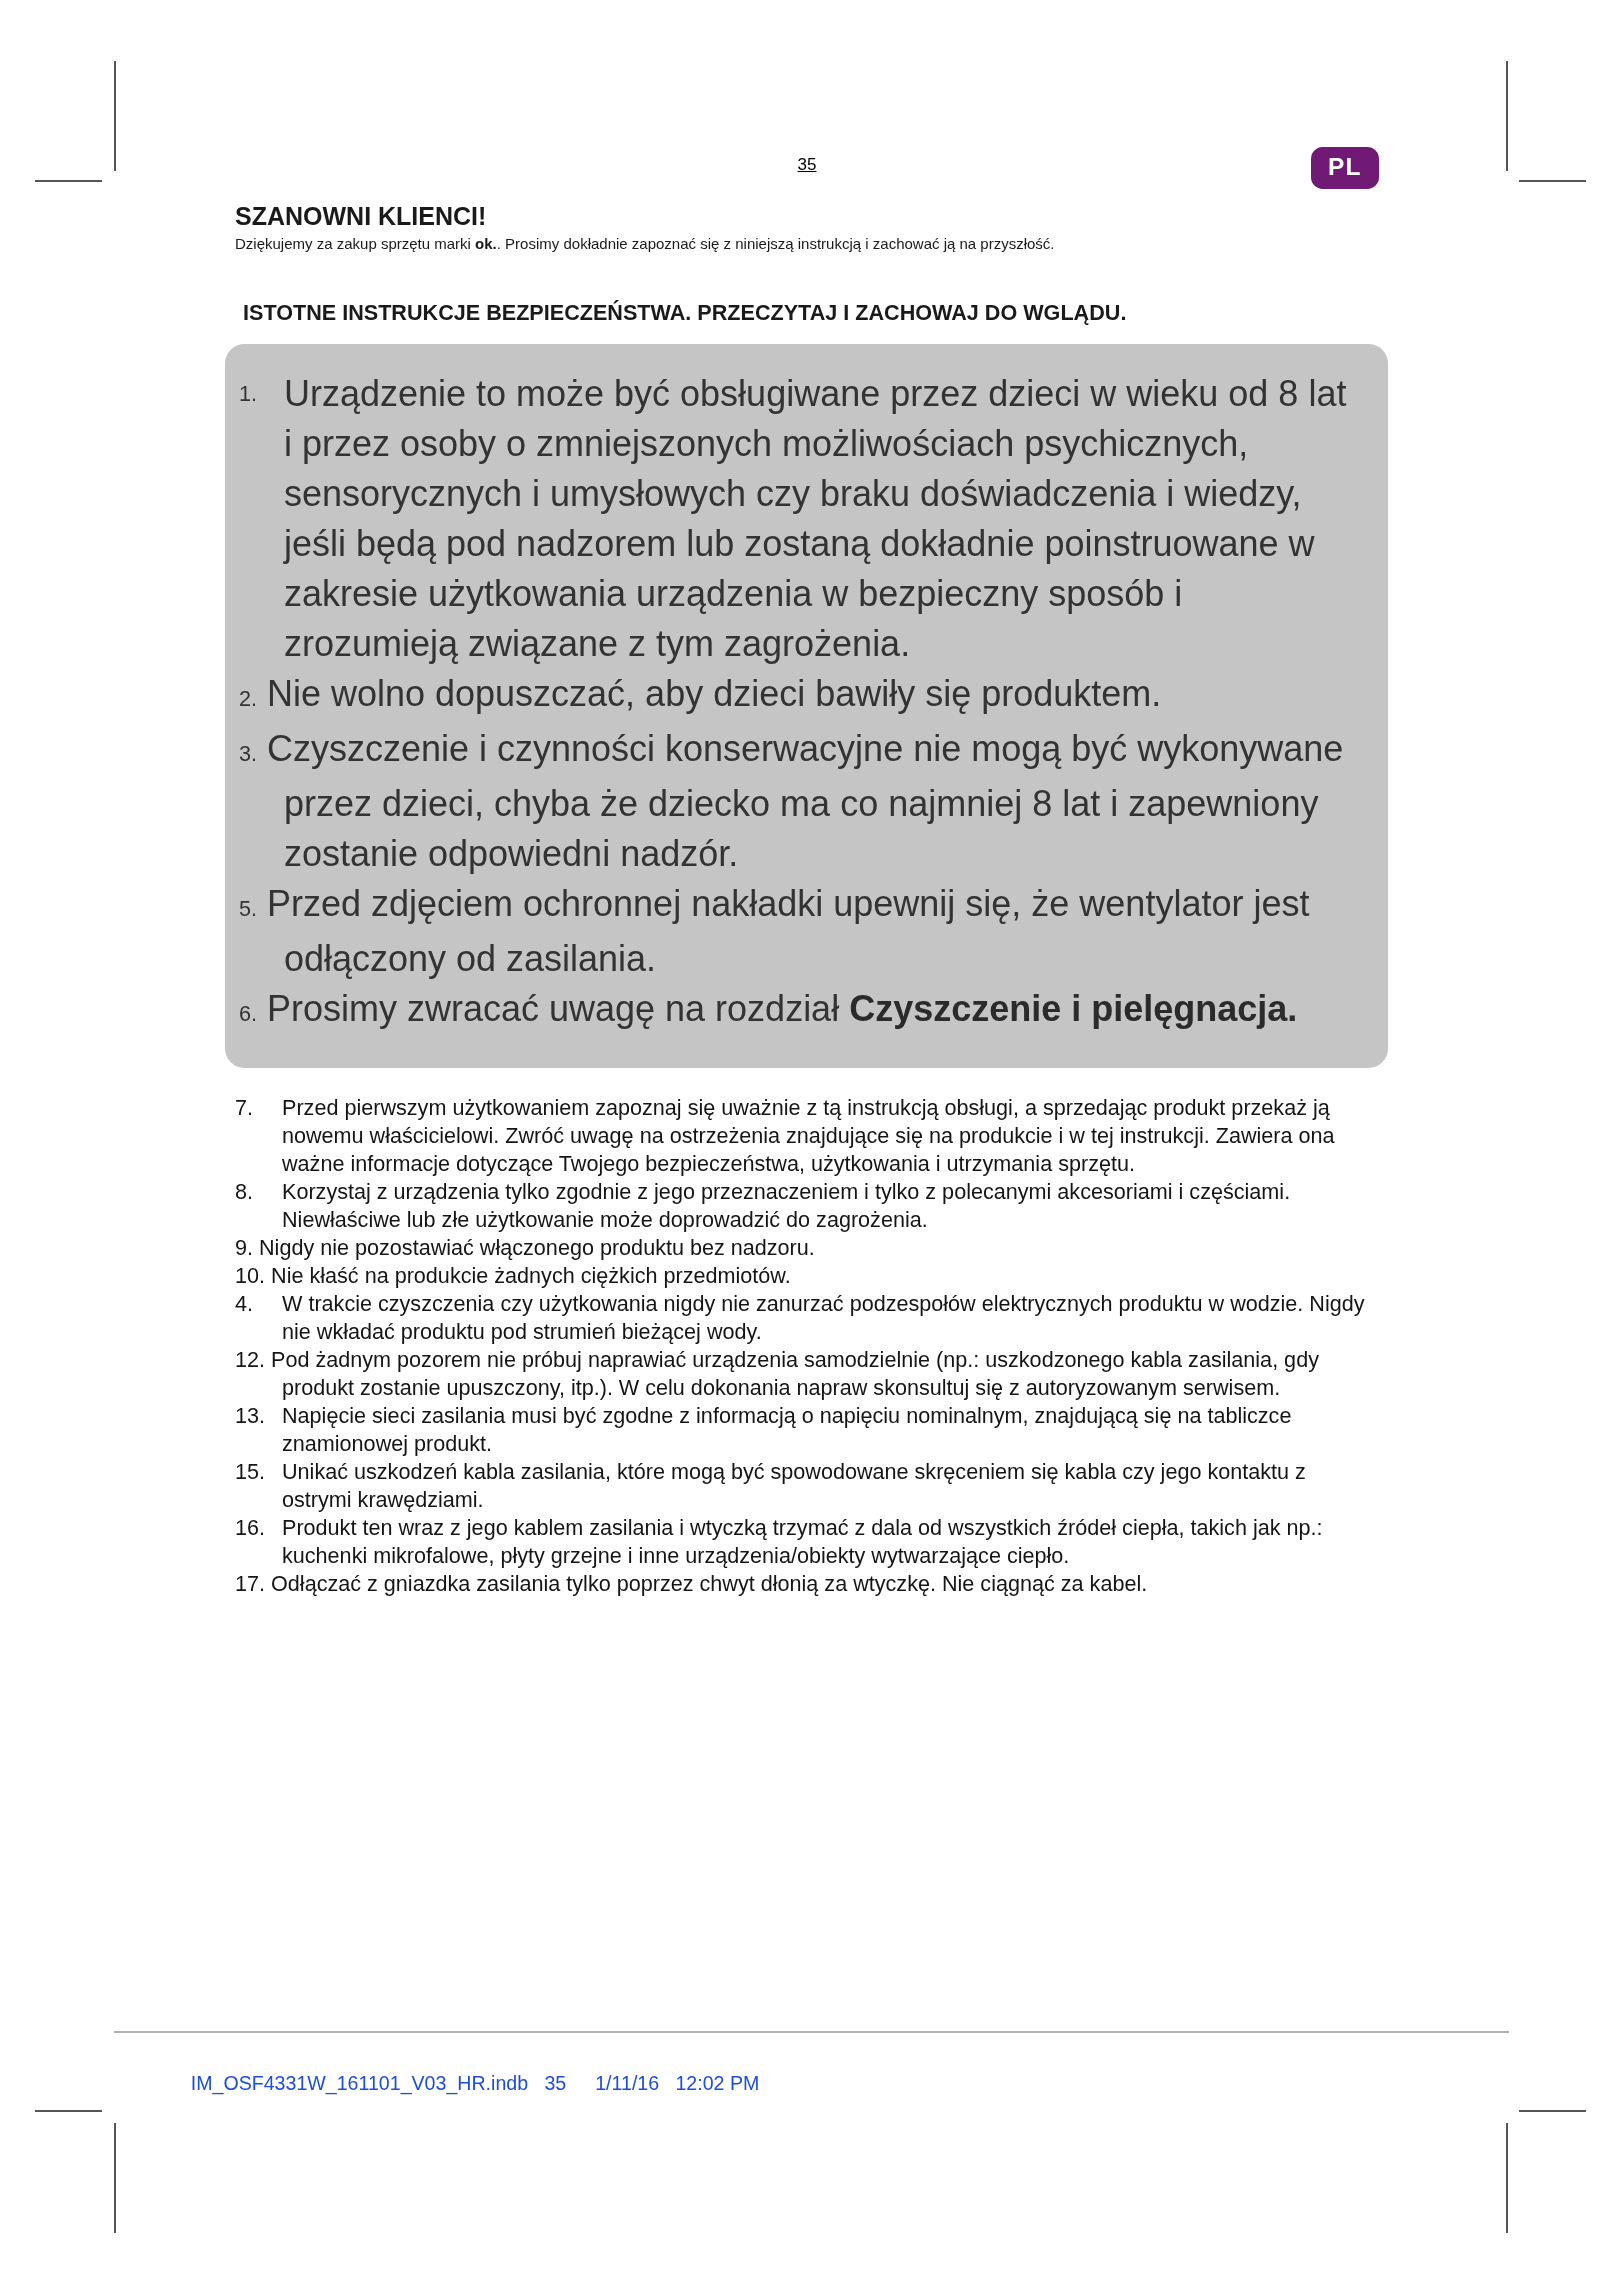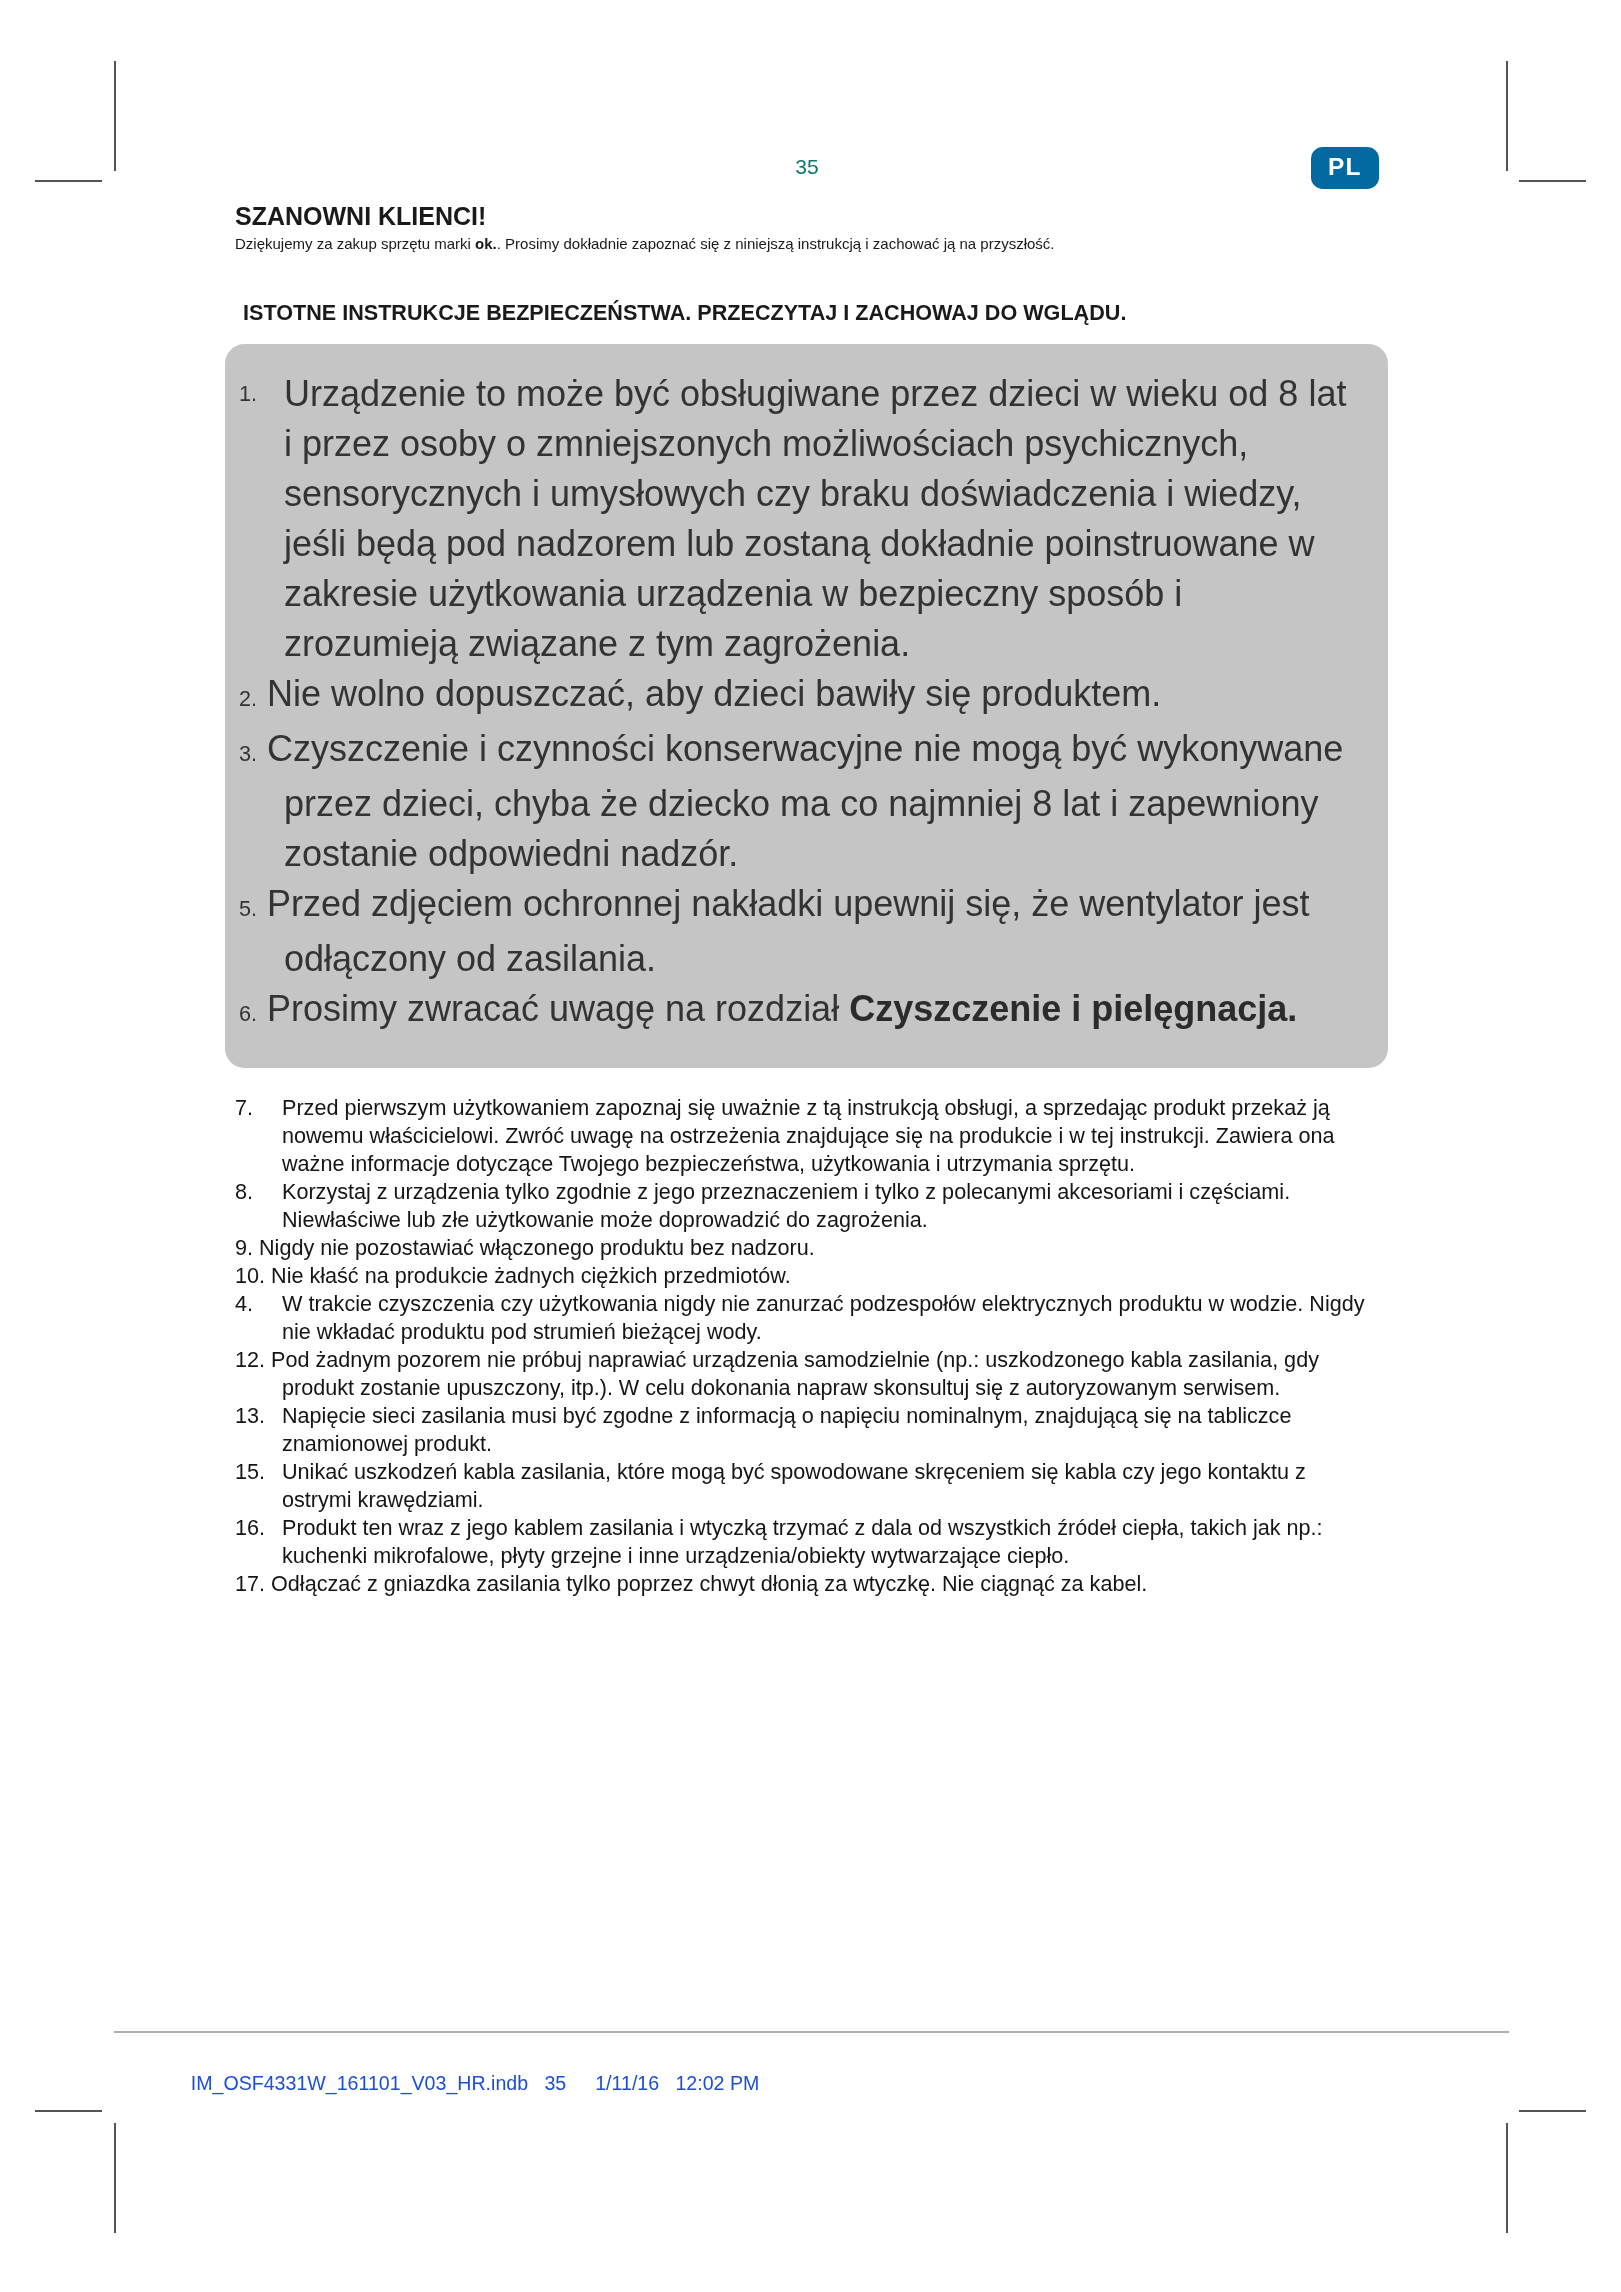--- a/index.html
+++ b/index.html
@@ -15,25 +15,25 @@
   
   .crop { position: absolute; background: #555; }
   .crop.v { width: 2px; height: 110px; }
   .crop.h { width: 67px; height: 2px; }
 
   .content { position: absolute; left: 235px; top: 147px; width: 1144px; }
 
   .header-row { position: relative; height: 41px; }
   .pagenum {
     position: absolute; left: 50%; transform: translateX(-50%); top: 7.8px;
-    font-size: 21px; color: #0f766e;
+    font-size: 17px; color: #000000; text-decoration: underline;
   }
   .lang-badge {
     position: absolute; right: 0; top: 0;
-    background: #0369a1; color: #ffffff;
+    background: #701a75; color: #ffffff;
     font-weight: bold; font-size: 24.5px;
     padding: 5.9px 17.6px 7.8px 17.6px; border-radius: 11.8px;
     letter-spacing: 1px;
   }
 
   .greet-title { font-size: 25px; font-weight: bold; margin: 13.7px 0 0 0; }
   .greet-body  { font-size: 15px; margin: 2.9px 0 0 0; line-height: 1.3; }
   .greet-body b { font-weight: bold; }
 
   .safety-heading { font-size: 21.6px; font-weight: bold; margin: 47px 0 0 8px; }

